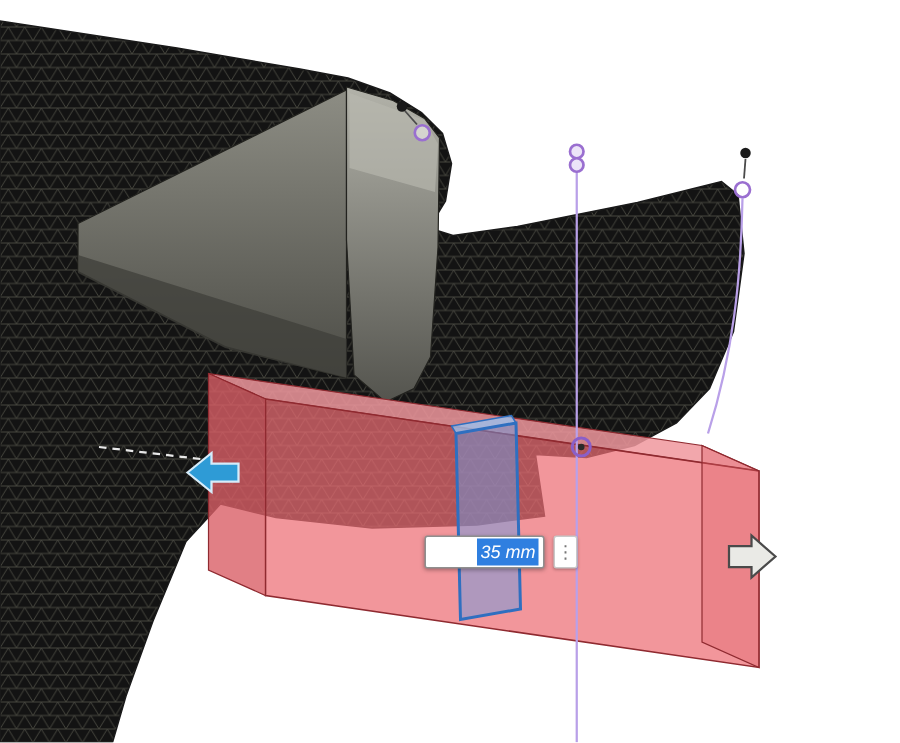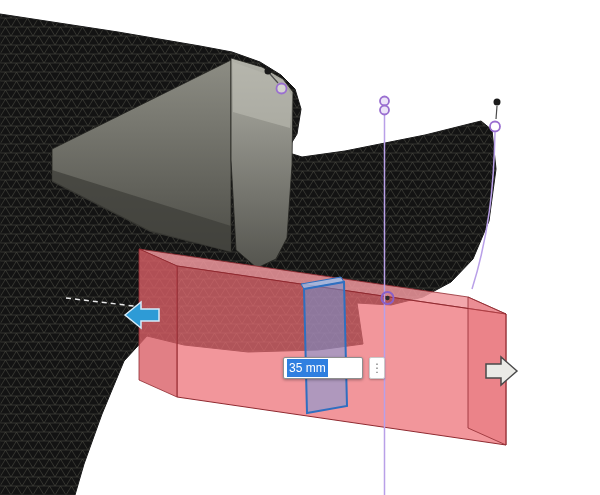--- a/index.html
+++ b/index.html
@@ -16,23 +16,24 @@
     left:283px;top:357px;
     display:flex;align-items:center;gap:6px;
     z-index:10;
   }
   .dim-input{
     width:72px;height:20px;
     background:#ffffff;
     border:1px solid #8f8f8f;
     border-radius:2px;
     box-shadow:0 1px 3px rgba(0,0,0,.35);
-    display:flex;align-items:center;justify-content:flex-start;
+    display:flex;align-items:center;justify-content:flex-end;
     padding:0 3px;
     cursor:text;
+    font-style:italic;
   }
   .dim-selected{
     background:#2f7fe0;
     color:#ffffff;
     font-size:12px;
     line-height:16px;
     padding:1px 2px;
     white-space:nowrap;
   }
   .dim-menu{

